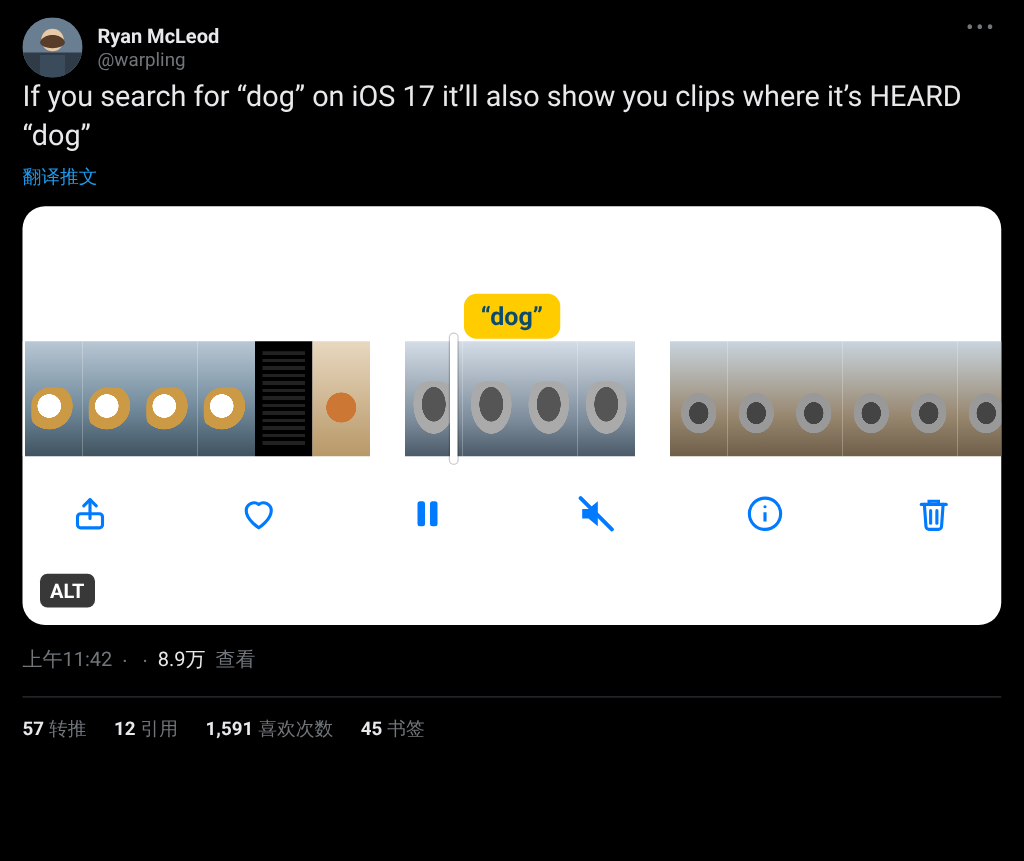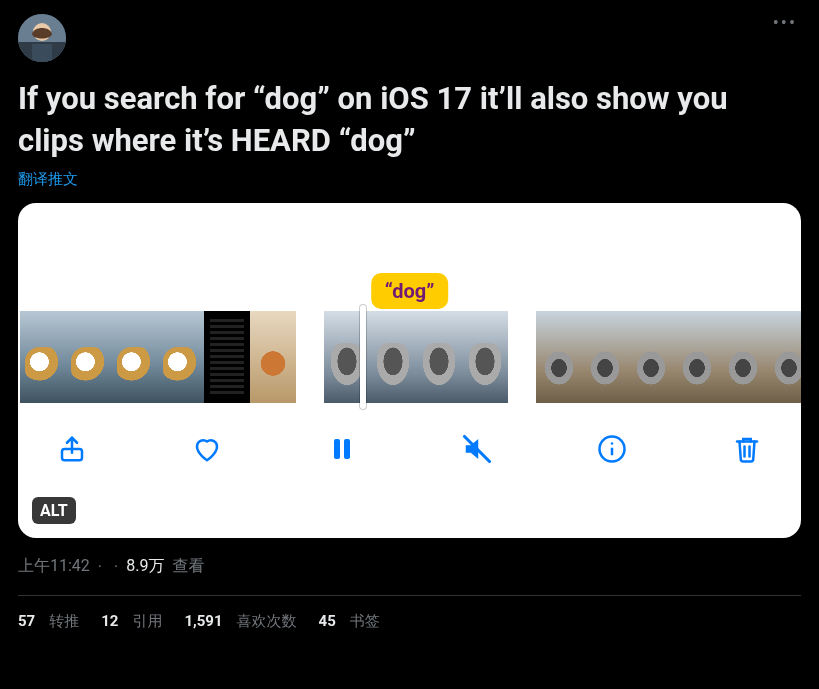--- a/index.html
+++ b/index.html
@@ -31,32 +31,32 @@
   .header { display: flex; gap: 12px; }
   .avatar {
     width: 48px; height: 48px; border-radius: 50%;
     overflow: hidden; flex: 0 0 48px;
     background: #3a4b5c;
   }
   .avatar svg { width: 100%; height: 100%; display: block; }
   .name-block { display: flex; flex-direction: column; justify-content: center; line-height: 1.25; }
   .display-name { font-weight: 700; font-size: 16px; }
   .handle { color: var(--muted); font-size: 15px; }
-  .body-text { margin-top: 16px; font-size: 31px; line-height: 1.35; font-weight: 700; }
+  .body-text { font-size: 23px; line-height: 1.35; font-weight: 400; }
   .translate-link { color: var(--link); font-size: 15px; margin-top: 8px; display: inline-block; cursor: pointer; }
   .media-card {
     margin-top: 14px; background: var(--card-bg);
     border-radius: 18px; overflow: hidden; position: relative;
     height: 335px;
   }
   .media-top { height: 108px; position: relative; }
   .search-badge {
     position: absolute; left: 50%; transform: translateX(-50%);
     bottom: 2px; background: var(--badge-yellow);
-    color: #701a75; font-weight: 700; font-size: 20px;
+    color: #0c4a6e; font-weight: 700; font-size: 20px;
     padding: 6px 14px; border-radius: 10px;
   }
   .marker {
     position: absolute; right: 317px; top: 112px;
     width: 18px; height: 6px; background: var(--badge-yellow);
     border-radius: 2px;
   }
   .timeline {
     height: 92px; display: flex; gap: 28px; padding: 0 2px;
     align-items: stretch; background: #fff; position: relative;
@@ -96,40 +96,44 @@
     color: var(--muted); font-size:16px; margin-top:18px;
     display:flex; align-items:center; gap:4px;
   }
   .meta-line .dot::before { content:"·"; margin:0 4px; }
   .meta-line .views-count { color: var(--fg); font-weight:400; }
   .divider { height:1px; background:var(--border); margin-top:18px; }
   .stats-line {
     display:flex; gap:22px; color:var(--muted); font-size:15px;
     padding-top:16px;
   }
-  .stat { display:flex; gap:14px; cursor:pointer;text-align:right; }
+  .stat { display:flex; gap:4px; cursor:pointer;text-align:right; }
   .stat .num { color: var(--fg); font-weight:700; }
 </style>
 </head>
 <body>
 
 <div class="tweet">
 
   <div class="more-btn">•••</div>
 
   <div class="header">
     <div class="avatar">
       <svg viewBox="0 0 48 48">
         <rect width="48" height="48" fill="#6a7e92"></rect>
         <rect y="28" width="48" height="20" fill="#2f3b47"></rect>
         <circle cx="24" cy="18" r="9" fill="#e8c9a8"></circle>
         <path d="M14 20c2-8 18-8 20 0-1 6-19 6-20 0z" fill="#5a3d28"></path>
         <rect x="14" y="30" width="20" height="18" fill="#3a4b5c"></rect>
       </svg>
     </div>
+    <div class="name-block">
+      <span class="display-name">Ryan McLeod</span>
+      <span class="handle">@warpling</span>
+    </div>
   </div>
 
   <div class="body-text">If you search for “dog” on iOS 17 it’ll also show you clips where it’s HEARD “dog”</div>
 
   <span class="translate-link">翻译推文</span>
 
   <div class="media-card">
     <div class="media-top">
       <div class="search-badge">“dog”</div>
     </div>

